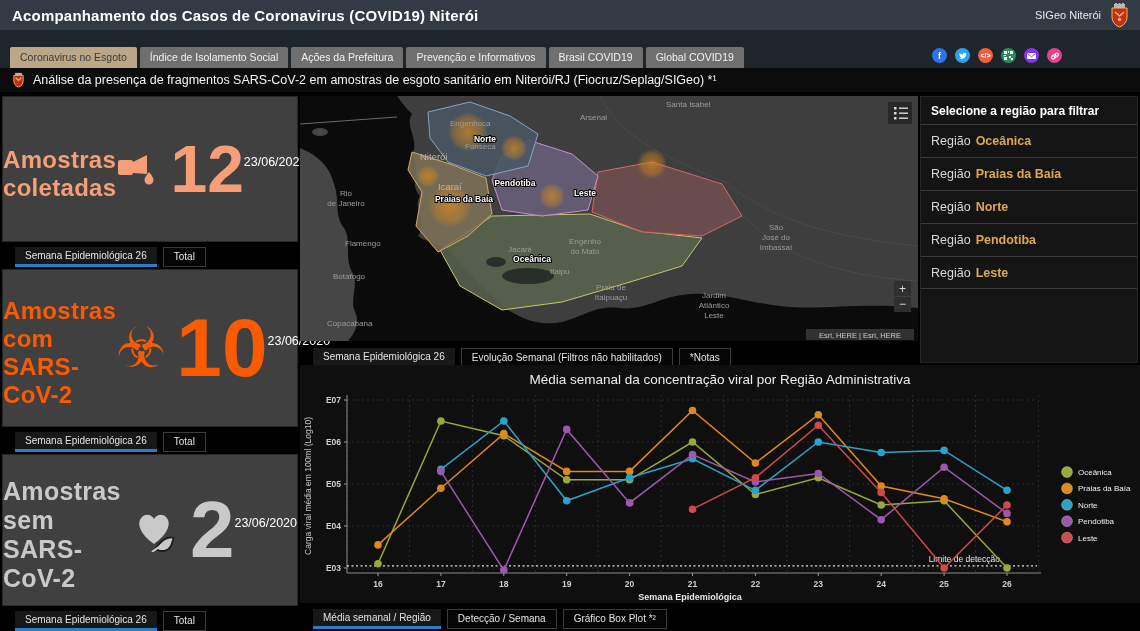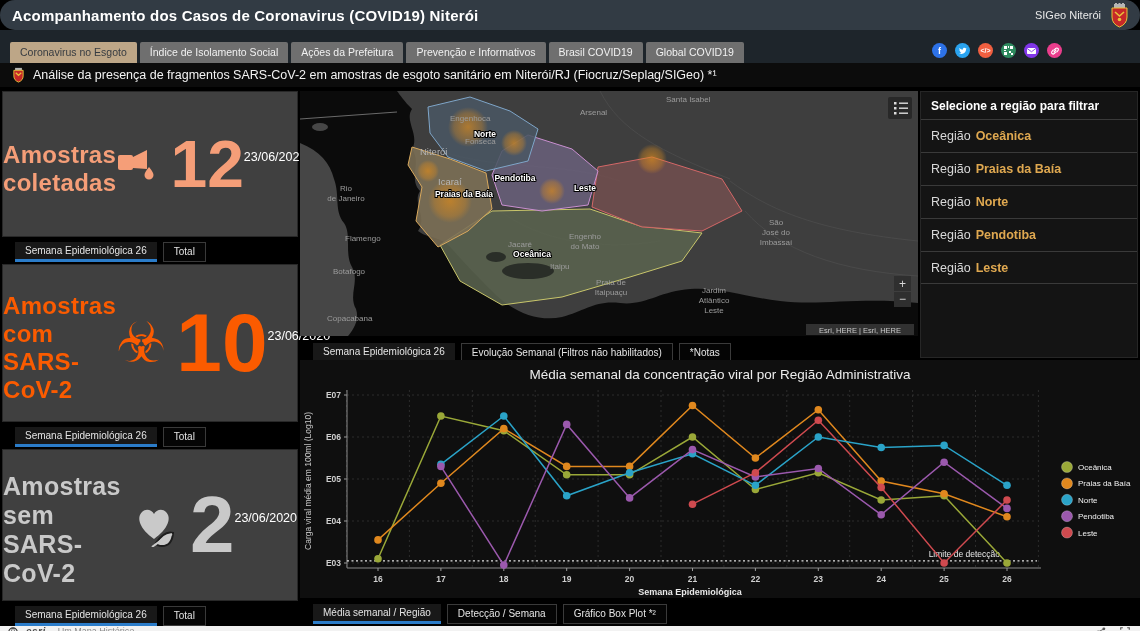--- a/index.html
+++ b/index.html
@@ -1,27 +1,27 @@
 <!DOCTYPE html>
 <html style="--nav-active: #bda687; --tab-underline: #2b7cc9; --region-gold: #dfa850;"><head>
 <meta charset="utf-8">
 <style>
   * { margin:0; padding:0; box-sizing:border-box; }
   html,body { width:1140px; height:631px; overflow:hidden; background:#000; }
   body { font-family:"Liberation Sans", sans-serif; }
   .app { width:1140px; height:631px; display:flex; flex-direction:column; background:#000; }
 
   
-  .hdr { height:30px; background:#323b44; display:flex; align-items:center; padding:0 10px 0 12px; flex:none;border-radius:15px; }
+  .hdr { height:30px; background:#323b44; display:flex; align-items:center; padding:0 10px 0 12px; flex:none; }
   .hdr-title { color:#fff; font-size:15px; font-weight:bold; letter-spacing:.2px; }
   .hdr-right { margin-left:auto; display:flex; align-items:center; gap:8px; }
   .hdr-brand { color:#e9e9e9; font-size:11px; }
 
   
-  .nav { height:33px; background:#1e252b; display:flex; align-items:flex-end; padding:0 0 0 10px; flex:none; }
+  .nav { height:38px; background:#1e252b; display:flex; align-items:flex-end; padding:0 0 0 10px; flex:none; }
   .navtab { font-family:"Liberation Sans",sans-serif; font-size:10.5px; color:#f1f1f1; background:#6f6f6f;
             border:none; border-radius:2px 2px 0 0; padding:5px 10px 6px; margin-right:3px; cursor:pointer; line-height:1; }
   .navtab.active { background:var(--nav-active,#bda687); color:#363b41; }
   .soc-row { margin-left:auto; display:flex; align-items:center; gap:8px; padding:0 78px 5px 0; }
   .soc { width:15px; height:15px; border-radius:50%; display:flex; align-items:center; justify-content:center;
          color:#fff; font-size:9px; font-weight:bold; cursor:pointer; }
 
   
   .banner { height:25px; background:#0c0c0c; display:flex; align-items:center; gap:8px; padding-left:12px; flex:none; border-bottom:1px solid #000; }
   .banner-text { color:#f3f3f3; font-size:12.5px; }

